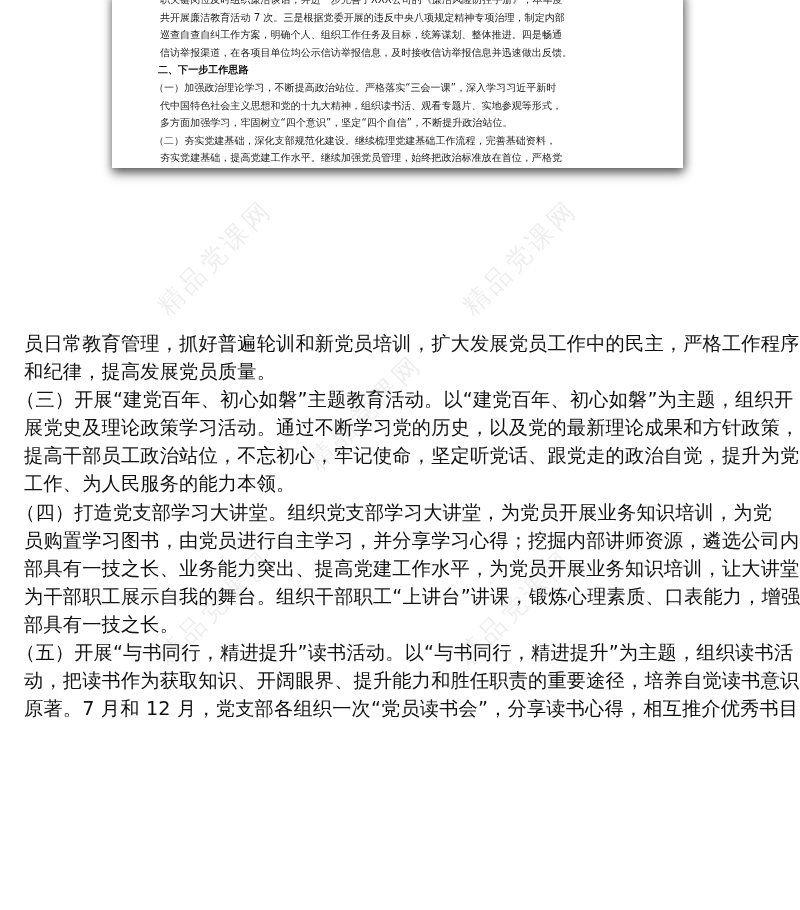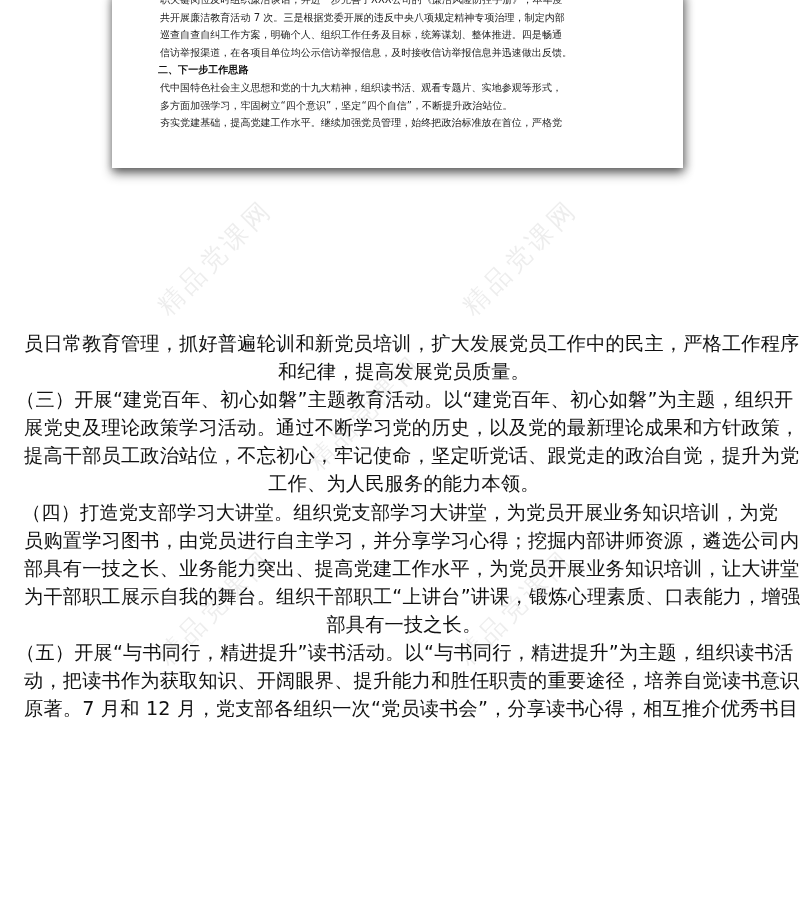--- a/index.html
+++ b/index.html
@@ -13,21 +13,21 @@
     box-shadow: 0 6px 10px rgba(0,0,0,0.45), 4px 2px 8px rgba(0,0,0,0.25), -2px 2px 6px rgba(0,0,0,0.15);
     overflow: hidden;
   }
   .doc-card .card-inner { position: absolute; left: 48px; top: 0; width: 510px; }
   .card-line {
     font-size: 10px; line-height: 17.6px; height: 17.6px; white-space: nowrap;
     color: #222; letter-spacing: 0.05px; overflow: hidden;
   }
   .card-line.heading { font-weight: bold; color: #111; }
 
-  .body-text { position: absolute; left: 24px; top: 330px; width: 760px; text-align: center; }
+  .body-text { position: absolute; left: 24px; top: 330px; width: 760px; }
   .body-line {
     font-size: 19.2px; line-height: 28.1px; height: 28.1px; white-space: nowrap;
     color: #111; overflow: visible; letter-spacing: 0.2px;
   }
 
   .watermark {
     position: absolute; font-size: 26px; color: rgba(0,0,0,0.07);
     transform: rotate(-45deg); transform-origin: center; white-space: nowrap;
     pointer-events: none; letter-spacing: 4px;
   }
@@ -35,22 +35,24 @@
 </head>
 <body>
 
 <div class="doc-card">
   <div class="card-inner">
     <div class="card-line" style="margin-top:-1px">职关键岗位及时组织廉洁谈话，并进一步完善了XXX公司的《廉洁风险防控手册》，本年度</div>
     <div class="card-line">共开展廉洁教育活动 7 次。三是根据党委开展的违反中央八项规定精神专项治理，制定内部</div>
     <div class="card-line">巡查自查自纠工作方案，明确个人、组织工作任务及目标，统筹谋划、整体推进。四是畅通</div>
     <div class="card-line">信访举报渠道，在各项目单位均公示信访举报信息，及时接收信访举报信息并迅速做出反馈。</div>
     <div class="card-line heading" style="margin-left:-2px">二、下一步工作思路</div>
+    <div class="card-line" style="margin-left:-6px">（一）加强政治理论学习，不断提高政治站位。严格落实“三会一课”，深入学习习近平新时</div>
     <div class="card-line">代中国特色社会主义思想和党的十九大精神，组织读书活、观看专题片、实地参观等形式，</div>
     <div class="card-line">多方面加强学习，牢固树立“四个意识”，坚定“四个自信”，不断提升政治站位。</div>
+    <div class="card-line" style="margin-left:-6px">（二）夯实党建基础，深化支部规范化建设。继续梳理党建基础工作流程，完善基础资料，</div>
     <div class="card-line">夯实党建基础，提高党建工作水平。继续加强党员管理，始终把政治标准放在首位，严格党</div>
   </div>
 </div>
 
 <div class="watermark" style="left:140px; top:240px;">精品党课网</div>
 <div class="watermark" style="left:445px; top:240px;">精品党课网</div>
 <div class="watermark" style="left:290px; top:395px;">精品党课网</div>
 <div class="watermark" style="left:140px; top:590px;">精品党课网</div>
 <div class="watermark" style="left:440px; top:590px;">精品党课网</div>
 

